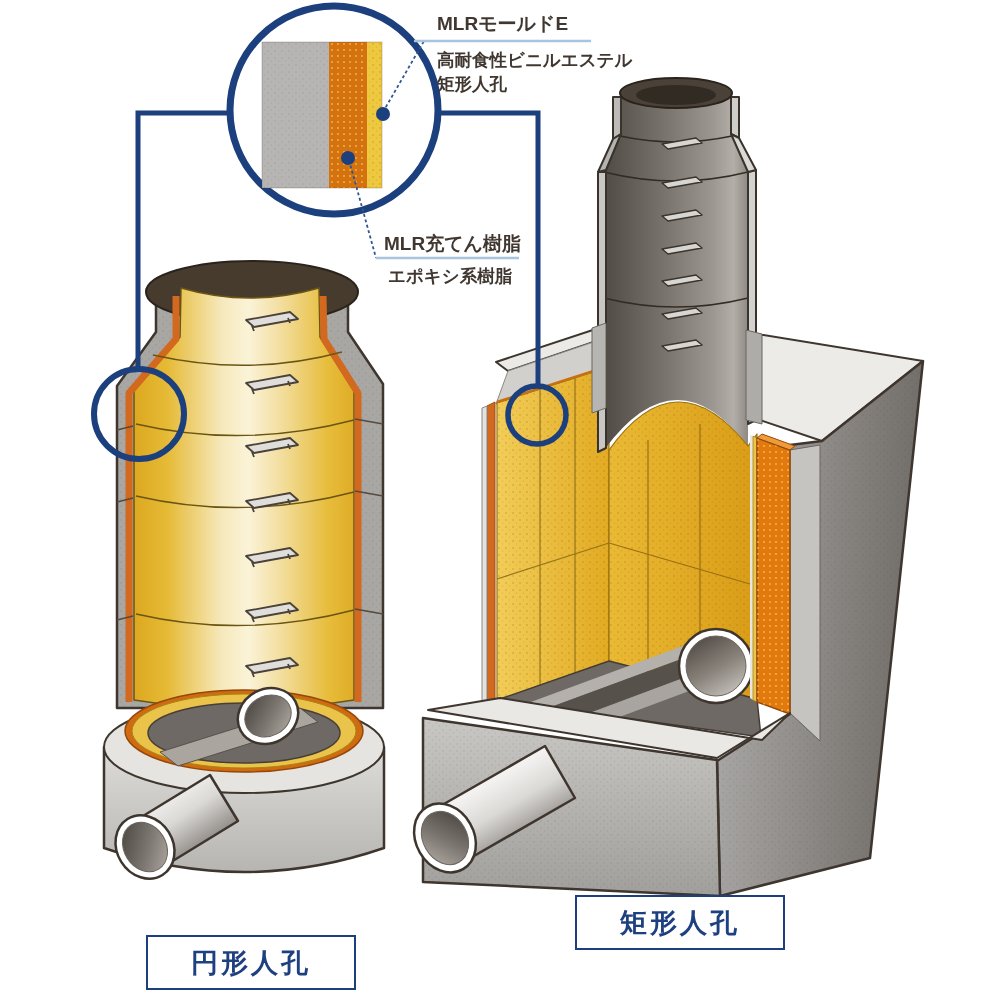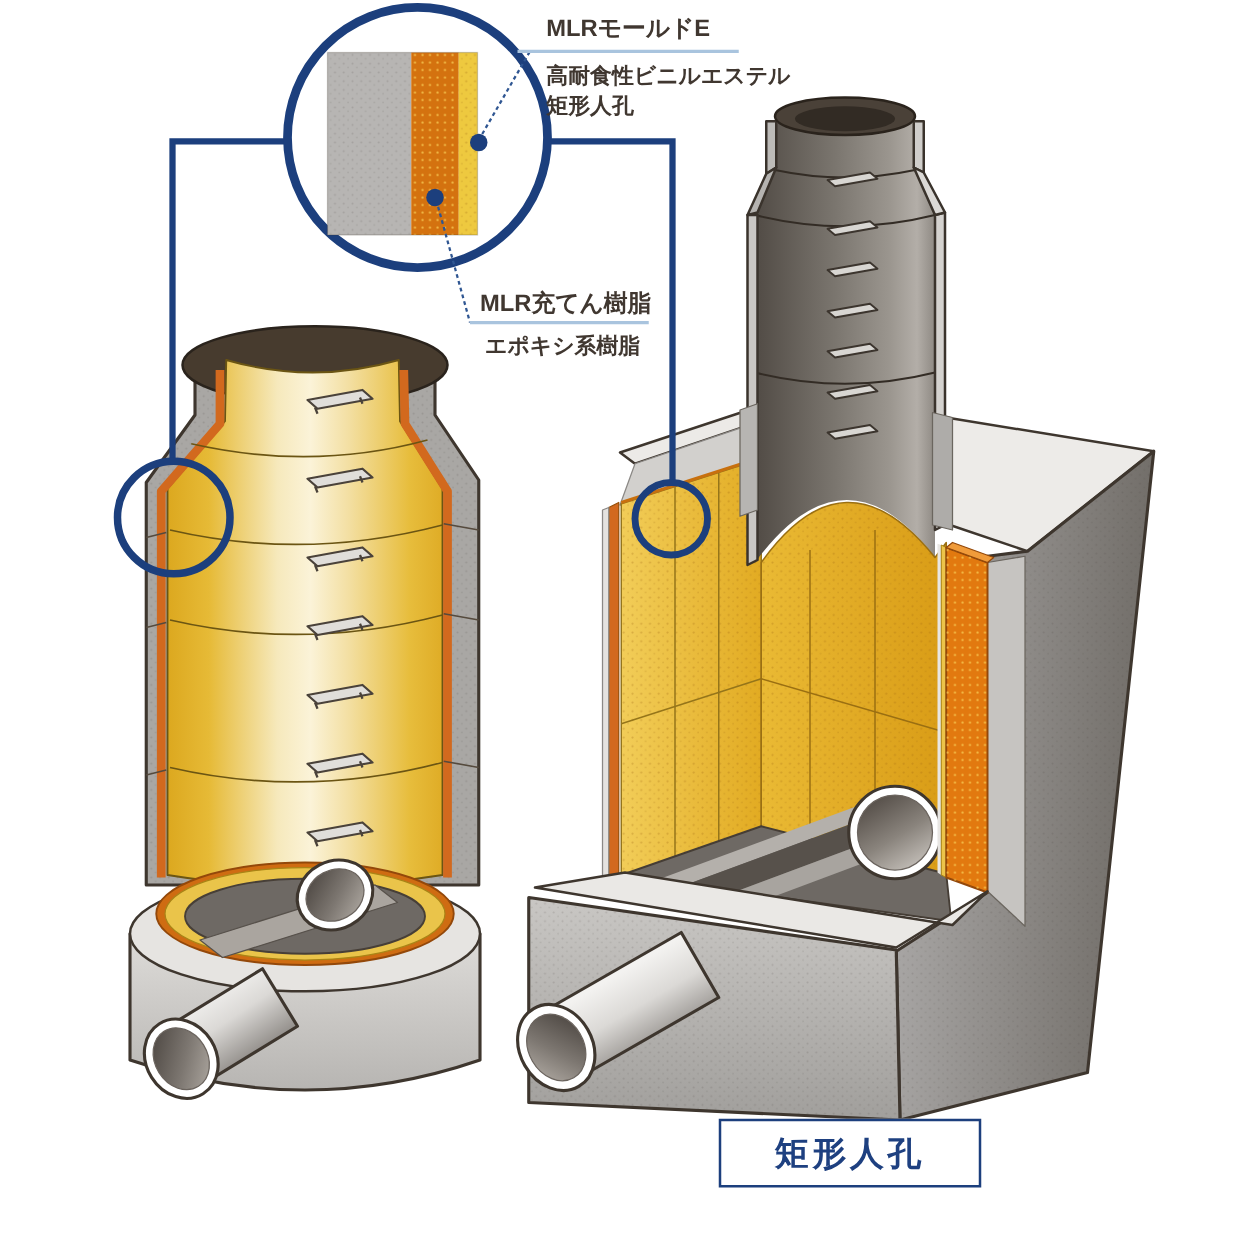--- a/index.html
+++ b/index.html
@@ -303,16 +303,19 @@
     <circle cx="348" cy="158" r="7" fill="#1c3f7d"></circle>
   </g>
 </svg>
 
 <div class="txt t-bold" style="left:437px;top:12px;">MLRモールドE</div>
 <div class="txt t-desc" style="left:437px;top:50px;">高耐食性ビニルエステル</div>
 <div class="txt t-desc" style="left:437px;top:74px;">矩形人孔</div>
 <div class="txt t-bold" style="left:384px;top:232px;">MLR充てん樹脂</div>
 <div class="txt t-desc" style="left:388px;top:266px;text-align:center;">エポキシ系樹脂</div>
 
+<div class="caption-box" style="left:146px;top:935px;">
+  <span>円形人孔</span>
+</div>
 <div class="caption-box" style="left:575px;top:895px;">
   <span>矩形人孔</span>
 </div>
 </div>
 
 </body></html>

